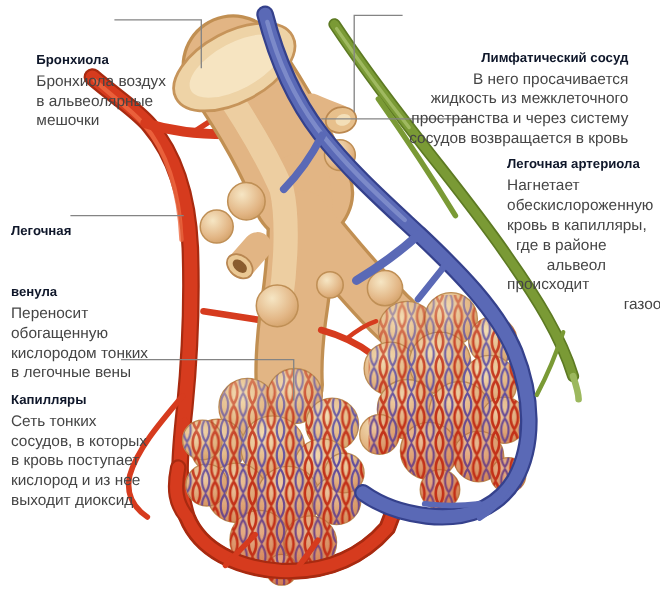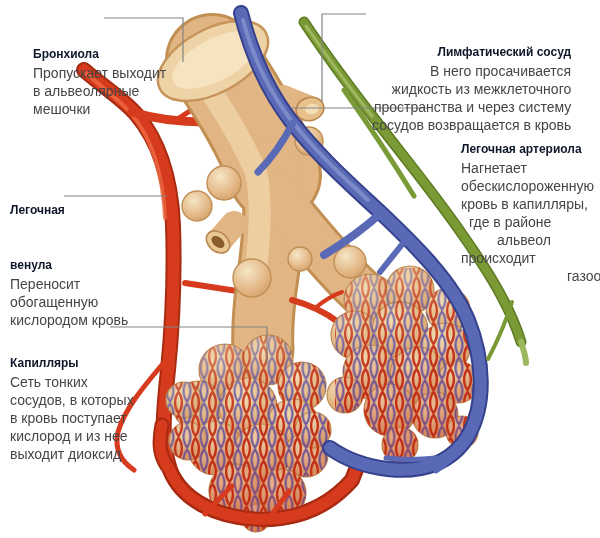--- a/index.html
+++ b/index.html
@@ -207,21 +207,21 @@
     <polyline points="104,18 183,18 183,62"></polyline>
     <polyline points="366,14 322,14 322,102"></polyline>
     <polyline points="292,108 428,108"></polyline>
     <polyline points="64,196 167,196"></polyline>
     <polyline points="110,327 267,327 267,364"></polyline>
   </g>
 </svg>
 
   <div class="lbl" style="left:33px;top:9px;">
     <div class="t">Бронхиола</div>
-    <div>Пропускает выходит</div>
+    <div>Бронхиола воздух</div>
     <div>в альвеолярные</div>
     <div>мешочки</div>
   </div>
 
   <div class="lbl" style="left:372px;top:7px;text-align:right;">
     <div class="t">Лимфатический сосуд</div>
     <div>В него просачивается</div>
     <div>жидкость из межклеточного</div>
     <div>пространства и через систему</div>
     <div>сосудов возвращается в кровь</div>
@@ -236,21 +236,22 @@
     <div class="i2">альвеол</div>
     <div class="i3">происходит</div>
     <div class="i4">газообмен</div>
   </div>
 
   <div class="lbl" style="left:10px;top:165px;">
     <div class="t">Легочная</div>
     <div class="t">венула</div>
     <div>Переносит</div>
     <div>обогащенную</div>
-    <div>кислородом кровь</div>
+    <div>кислородом тонких</div>
+    <div>в легочные вены</div>
   </div>
 
   <div class="lbl" style="left:10px;top:318px;">
     <div class="t">Капилляры</div>
     <div>Сеть тонких</div>
     <div>сосудов, в которых</div>
     <div>в кровь поступает</div>
     <div>кислород и из нее</div>
     <div>выходит диоксид</div>
   </div>

